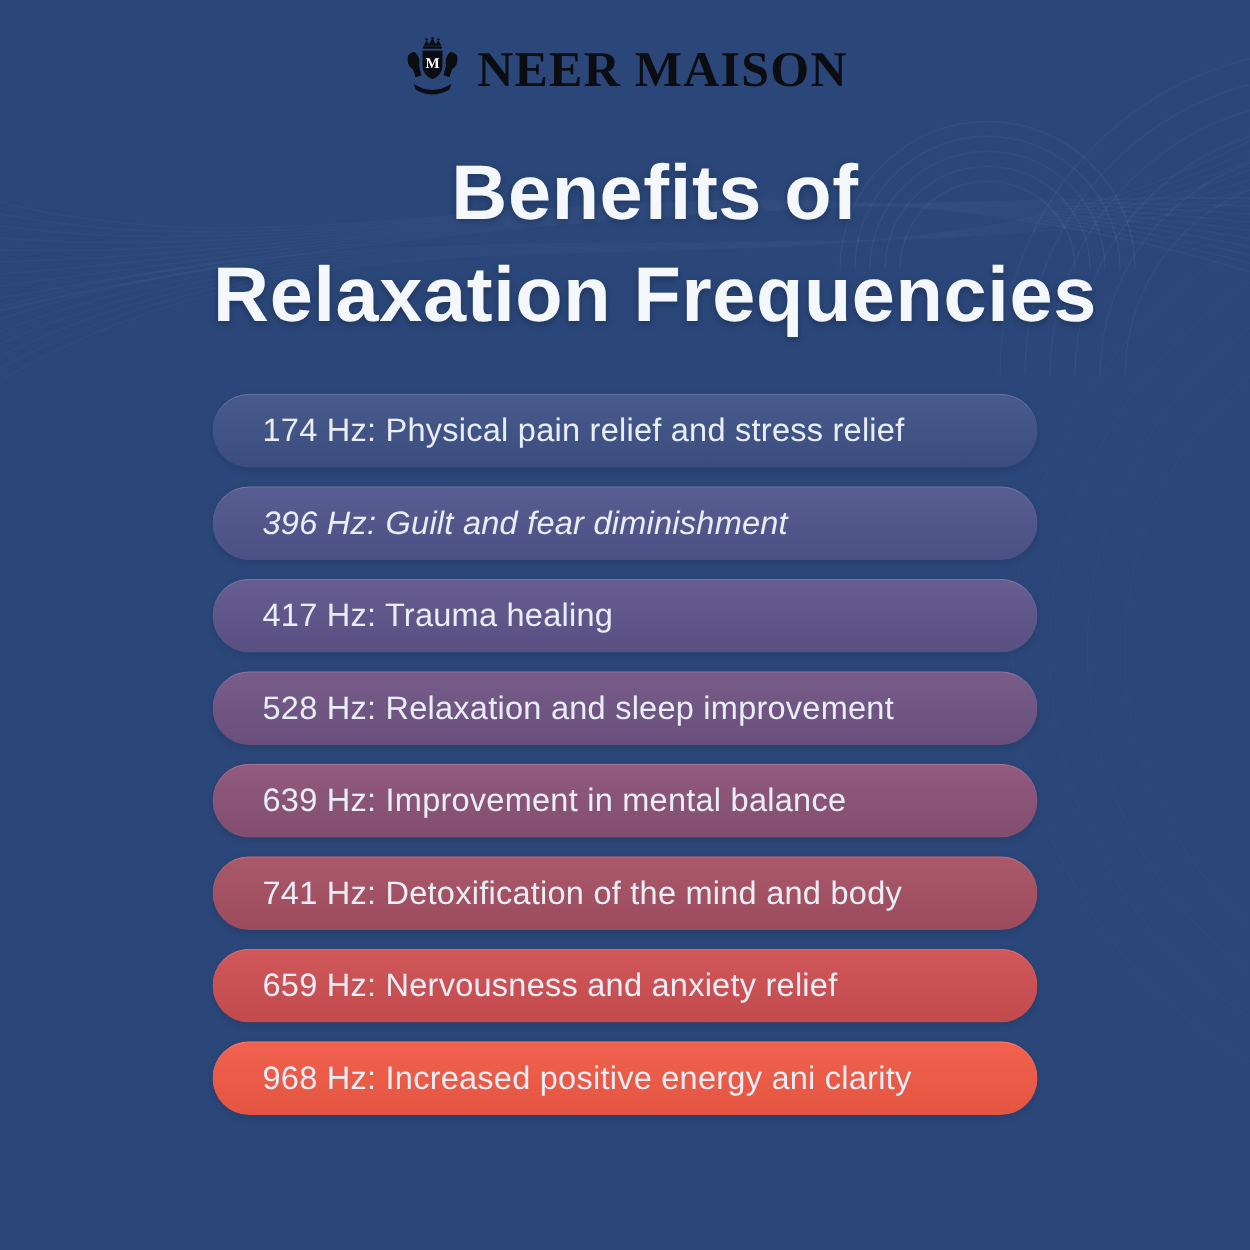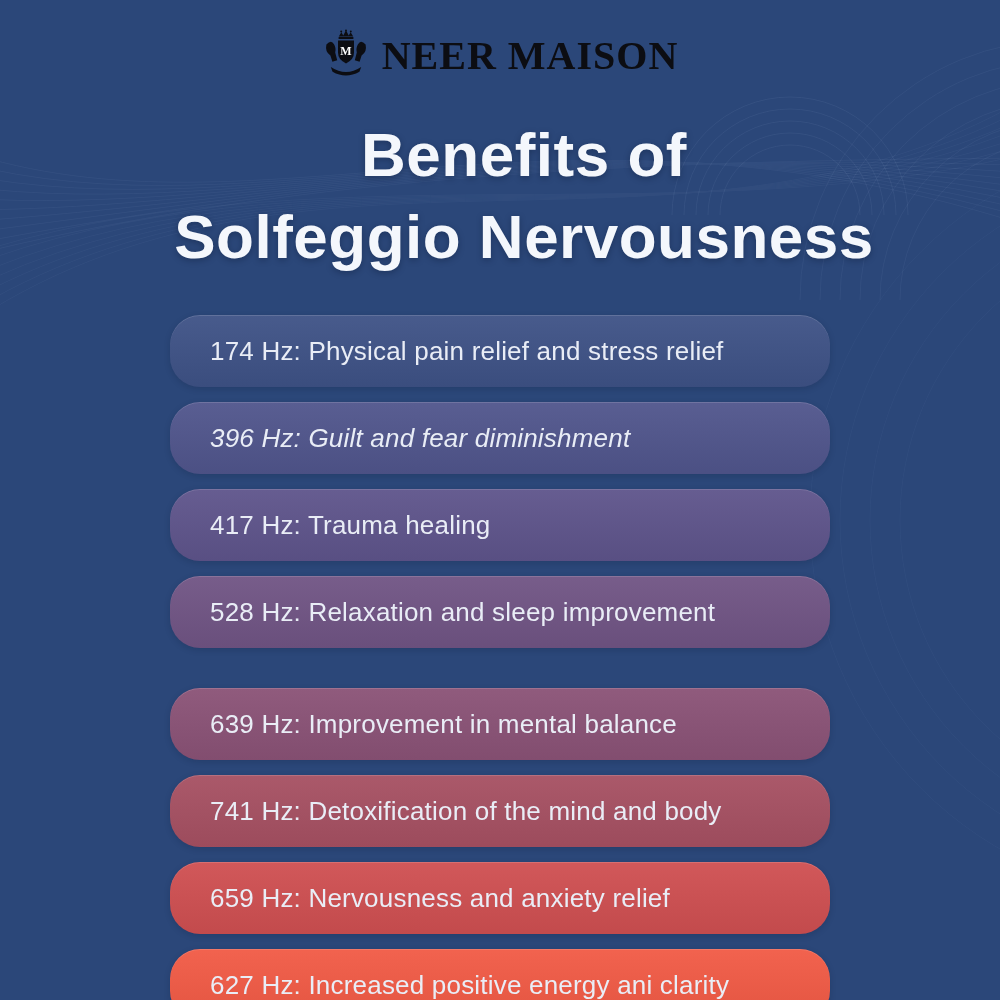--- a/index.html
+++ b/index.html
@@ -27,21 +27,21 @@
     font-size:62px;font-weight:700;line-height:82px;letter-spacing:.5px;
     text-shadow:0 2px 6px rgba(10,20,45,.35);
   }
   .title span{display:block;padding-left:48px;}
   
   .rows{
     position:absolute;left:170px;top:315px;width:660px;
     display:flex;flex-direction:column;gap:15px;
   }
   .row{
-    height:72px;border-radius:30px;
+    height:59px;border-radius:30px;
     display:flex;align-items:center;
     padding-left:40px;box-sizing:border-box;
     color:#e9edf6;font-size:26px;font-weight:400;letter-spacing:.2px;
     box-shadow:inset 0 1px 0 rgba(255,255,255,.14), 0 2px 6px rgba(10,20,45,.18);
     background-image:linear-gradient(180deg, rgba(255,255,255,.05), rgba(0,0,0,.06));
     white-space:nowrap;
   }
 </style>
 </head>
 <body>
@@ -114,27 +114,27 @@
           <path d="M11 47 q19 12.5 38 0 l-2.2 6 q-17 9.5 -33.6 0 z"></path>
         </g>
         <text x="30" y="31.5" fill="#ffffff" font-size="15" font-weight="bold" text-anchor="middle" font-family="'Liberation Serif', serif">M</text>
       </svg>
     </span>
     <span class="brand-name">NEER MAISON</span>
   </header>
 
   <h1 class="title">
     <span>Benefits of</span>
-    <span>Solfeggio Nervousness</span>
+    <span>Relaxation Frequencies</span>
   </h1>
 
   <main class="rows">
     <div class="row" style="background-color: rgb(62, 82, 134); color: rgb(233, 237, 246);">174 Hz: Physical pain relief and stress relief</div>
     <div class="row" style="background-color: rgb(80, 85, 140); color: rgb(233, 237, 246); font-style: italic;">396 Hz: Guilt and fear diminishment</div>
     <div class="row" style="background-color: rgb(94, 84, 139); color: rgb(233, 237, 246);">417 Hz: Trauma healing</div>
     <div class="row" style="background-color: rgb(112, 84, 132); color: rgb(233, 237, 246);">528 Hz: Relaxation and sleep improvement</div>
-    <div class="row" style="background-color: rgb(138, 82, 118); color: rgb(233, 237, 246); margin-top: 25px;">639 Hz: Improvement in mental balance</div>
+    <div class="row" style="background-color: rgb(138, 82, 118); color: rgb(233, 237, 246);">639 Hz: Improvement in mental balance</div>
     <div class="row" style="background-color: rgb(166, 80, 98); color: rgb(233, 237, 246);">741 Hz: Detoxification of the mind and body</div>
     <div class="row" style="background-color: rgb(207, 79, 81); color: rgb(233, 237, 246);">659 Hz: Nervousness and anxiety relief</div>
-    <div class="row" style="background-color: rgb(241, 90, 69); color: rgb(233, 237, 246);">627 Hz: Increased positive energy ani clarity</div>
+    <div class="row" style="background-color: rgb(241, 90, 69); color: rgb(233, 237, 246);">968 Hz: Increased positive energy ani clarity</div>
   </main>
 
 </div>
 
 </body></html>

